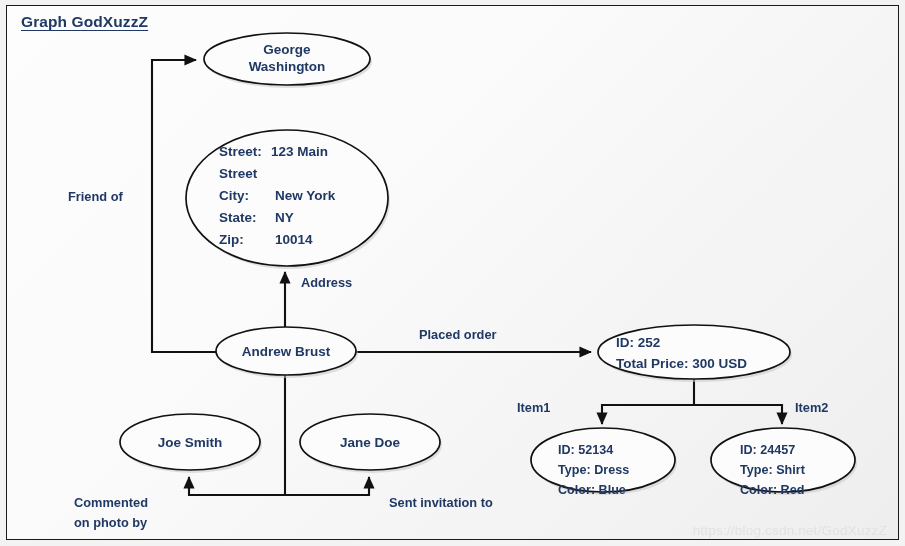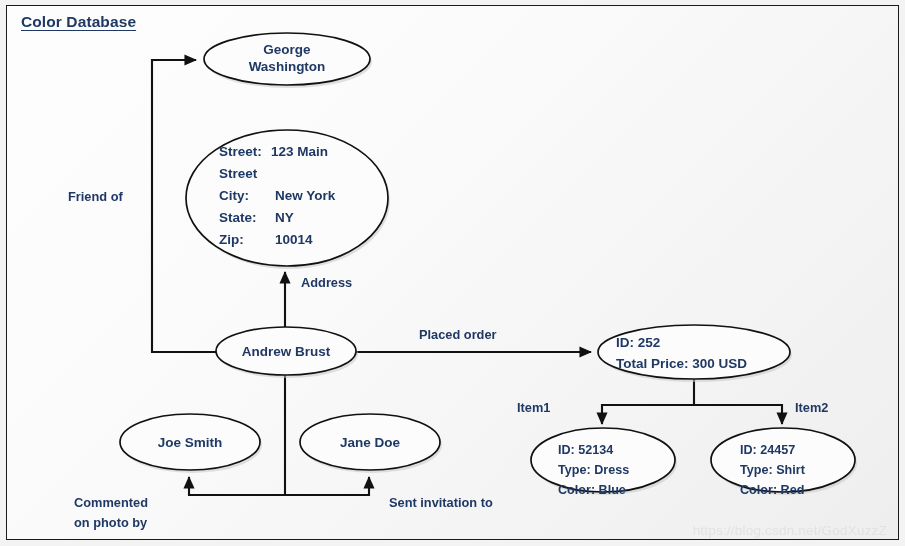--- a/index.html
+++ b/index.html
@@ -88,21 +88,21 @@
     stroke-width: 2.1;
     fill: none;
   }
 </style>
 </head>
 <body>
 
 <div id="canvas">
   <div id="frame"></div>
 
-  <div class="title">Color Database</div>
+  <div class="title">Graph GodXuzzZ</div>
 
   <svg id="diagram" viewBox="0 0 905 546" xmlns="http://www.w3.org/2000/svg">
     <defs>
       <marker id="arrowEnd" viewBox="0 0 10 10" refX="9.2" refY="5" markerWidth="6" markerHeight="6" orient="auto-start-reverse">
         <path d="M 0 0.6 L 10 5 L 0 9.4 z" fill="#111111"></path>
       </marker>
     </defs>
 
     <g>
       <path class="connector" d="M 216 352 L 152 352 L 152 60 L 196 60" marker-end="url(#arrowEnd)"></path>

